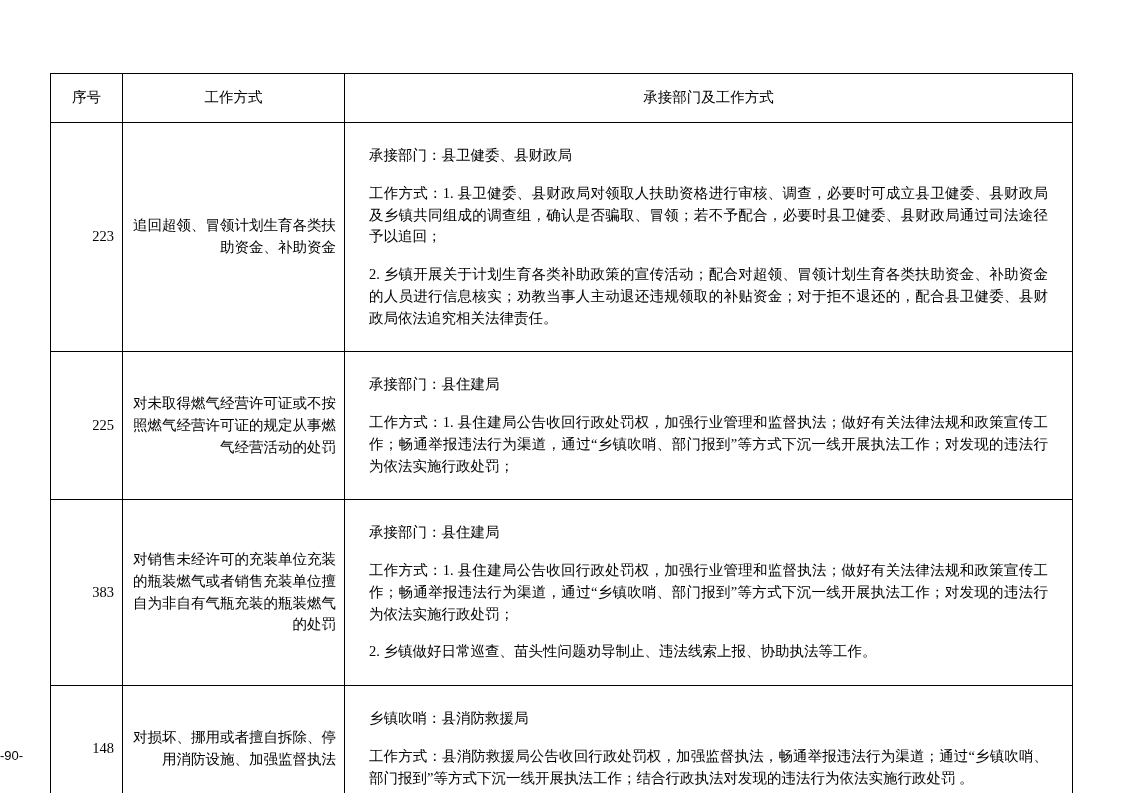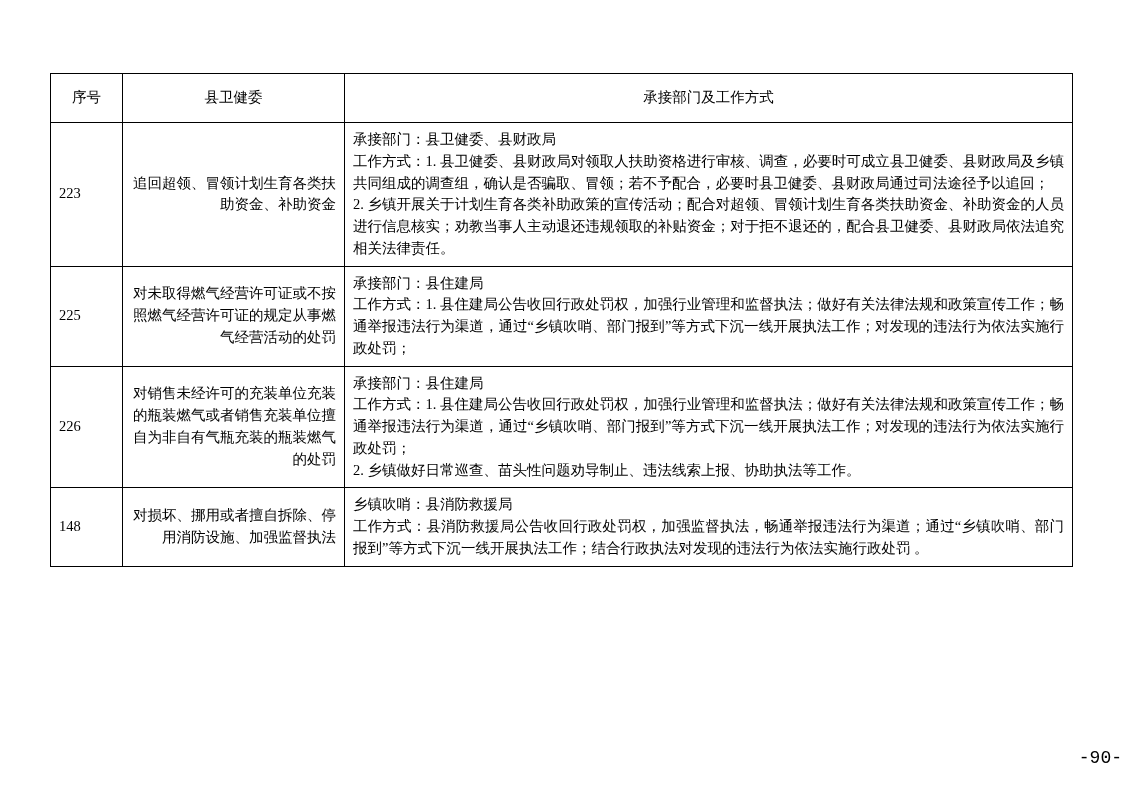--- a/index.html
+++ b/index.html
@@ -42,70 +42,70 @@
   col.c-dept { width: 728px; }
 
   .head-cell {
     text-align: center;
     font-weight: bold;
     font-size: 15px;
     height: 36px;
     padding: 8px 4px;
   }
   .num-cell {
-    text-align: left;
+    text-align: right;
     font-size: 14.5px;
     margin-top: 22px;
   }
   .name-cell {
     text-align: right;
     font-size: 14.5px;
     line-height: 1.55;
   }
   .dept-cell {
     text-align: left;
     font-size: 14.5px;
     line-height: 1.55;
   }
   .dept-cell p {
-    margin: 0;
+    margin: 16px;
     text-align: justify;
     text-justify: inter-ideograph;
   }
   .section-cell {
     text-align: left;
     font-size: 15px;
     font-weight: bold;
     padding: 9px 10px;
   }
   .page-number {
     position: absolute;
     left: 0;
     top: 748px;
     width: 1122px;
-    text-align: right;
-    font-size: 18px;
-    font-family: Liberation Mono, monospace;
+    text-align: left;
+    font-size: 13px;
+    font-family: Liberation Sans, sans-serif;
   }
 </style>
 </head>
 <body>
 
 <div class="page">
 
   <table class="doc-table">
     <colgroup>
       <col class="c-num">
       <col class="c-name">
       <col class="c-dept">
     </colgroup>
     <thead>
       <tr>
         <th class="head-cell">序号</th>
-        <th class="head-cell">县卫健委</th>
+        <th class="head-cell">工作方式</th>
         <th class="head-cell">承接部门及工作方式</th>
       </tr>
     </thead>
     <tbody>
 
       <tr>
         <td class="num-cell">223</td>
         <td class="name-cell">追回超领、冒领计划生育各类扶助资金、补助资金</td>
         <td class="dept-cell">
           <p>承接部门：县卫健委、县财政局</p>
@@ -119,21 +119,21 @@
       <tr>
         <td class="num-cell">225</td>
         <td class="name-cell">对未取得燃气经营许可证或不按照燃气经营许可证的规定从事燃气经营活动的处罚</td>
         <td class="dept-cell">
           <p>承接部门：县住建局</p>
           <p>工作方式：1. 县住建局公告收回行政处罚权，加强行业管理和监督执法；做好有关法律法规和政策宣传工作；畅通举报违法行为渠道，通过“乡镇吹哨、部门报到”等方式下沉一线开展执法工作；对发现的违法行为依法实施行政处罚；</p>
         </td>
       </tr>
 
       <tr>
-        <td class="num-cell">226</td>
+        <td class="num-cell">383</td>
         <td class="name-cell">对销售未经许可的充装单位充装的瓶装燃气或者销售充装单位擅自为非自有气瓶充装的瓶装燃气的处罚</td>
         <td class="dept-cell">
           <p>承接部门：县住建局</p>
           <p>工作方式：1. 县住建局公告收回行政处罚权，加强行业管理和监督执法；做好有关法律法规和政策宣传工作；畅通举报违法行为渠道，通过“乡镇吹哨、部门报到”等方式下沉一线开展执法工作；对发现的违法行为依法实施行政处罚；</p>
           <p>2. 乡镇做好日常巡查、苗头性问题劝导制止、违法线索上报、协助执法等工作。</p>
         </td>
       </tr>
 
       <tr>
         <td class="num-cell">148</td>

